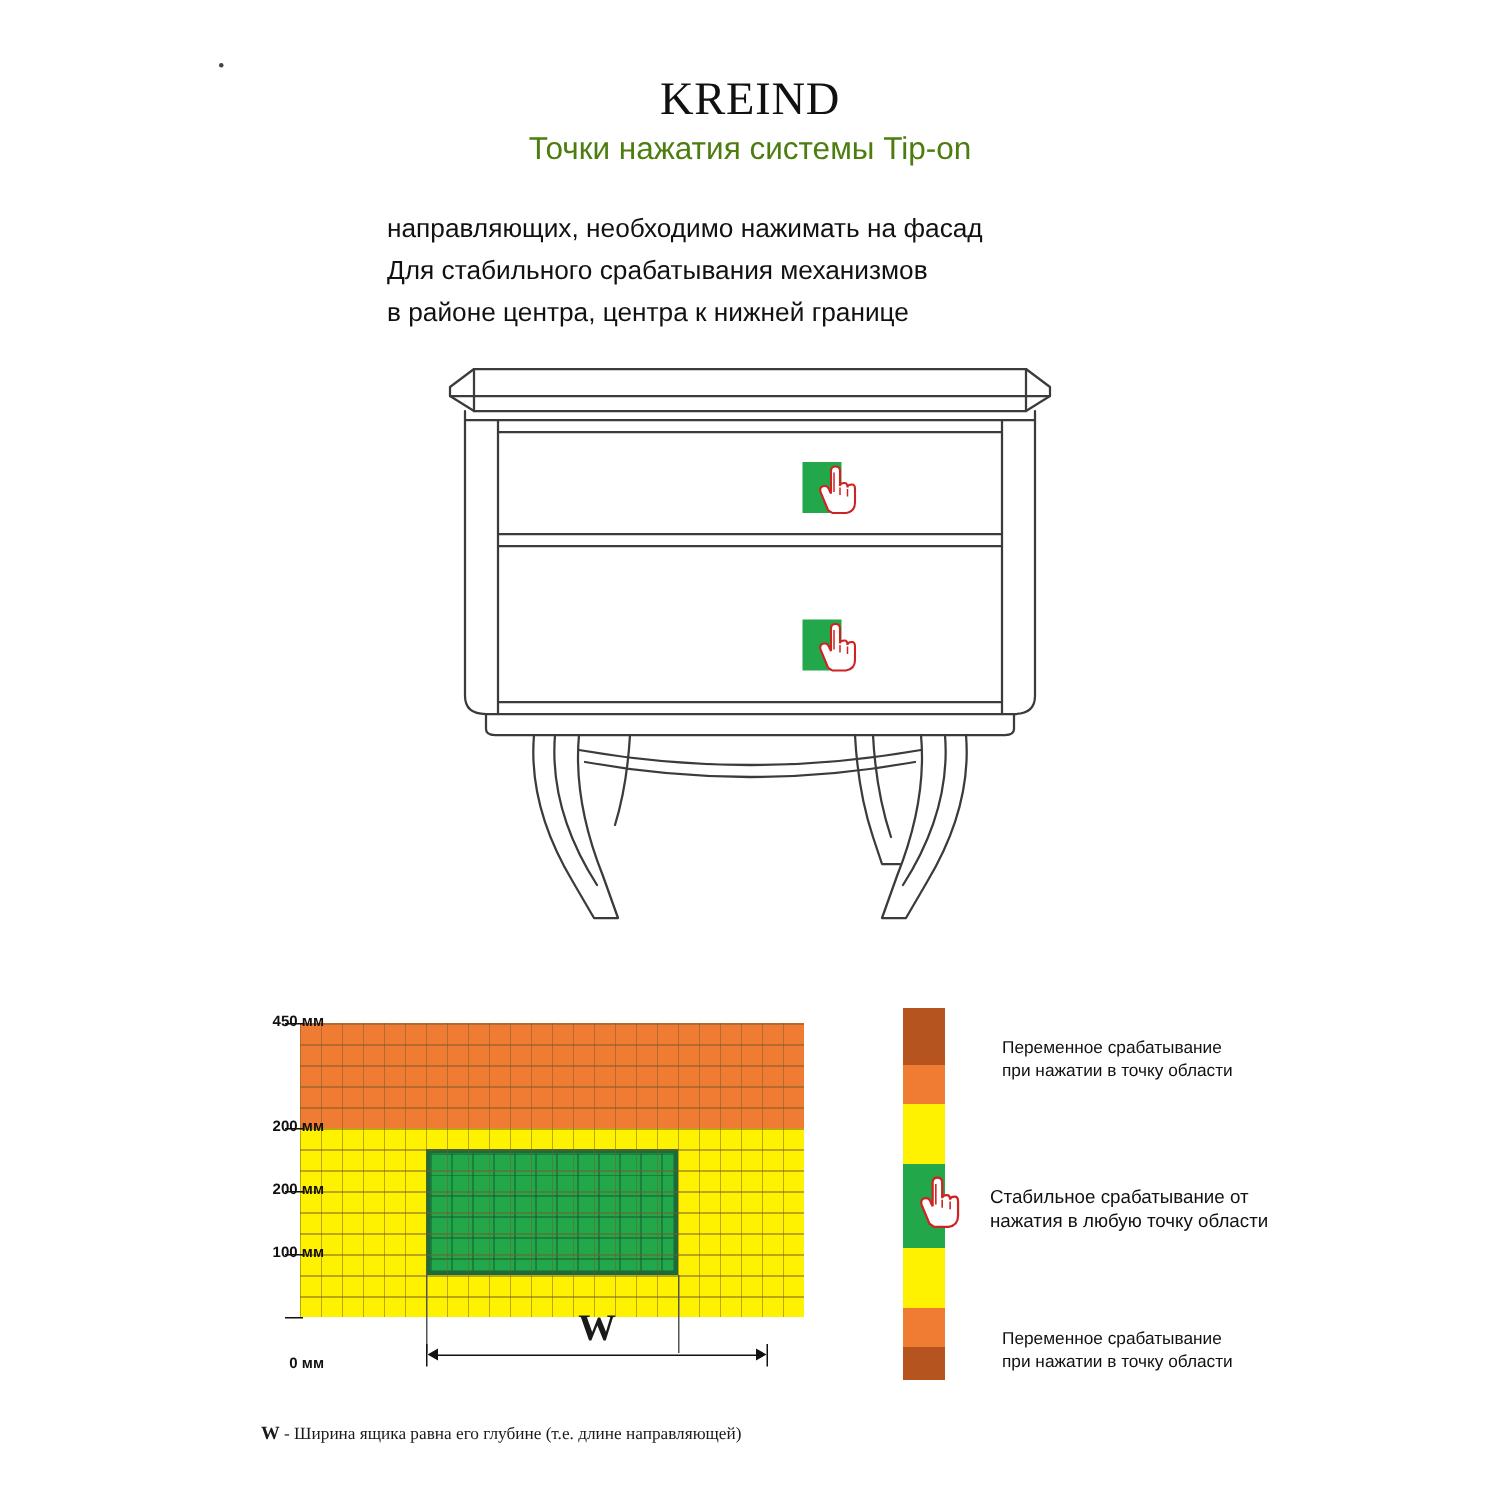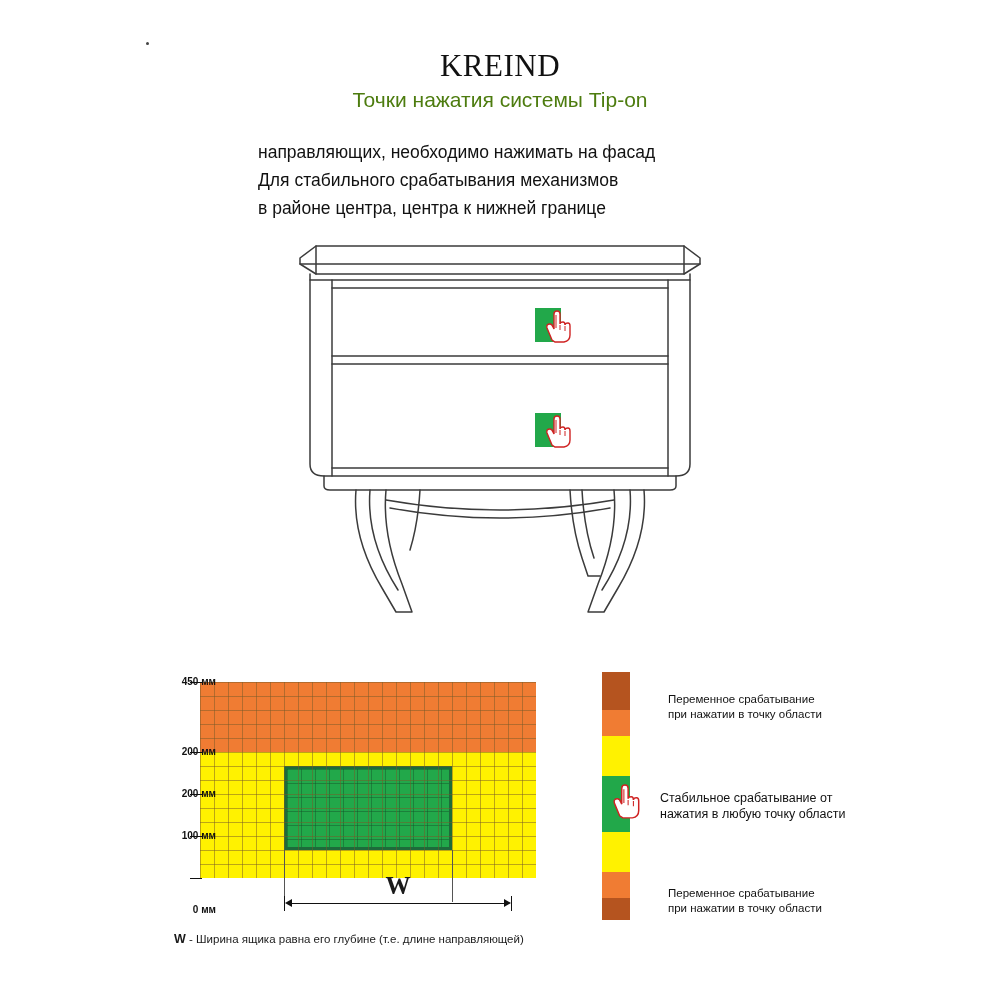--- a/index.html
+++ b/index.html
@@ -186,23 +186,24 @@
     font-weight: bold;
     font-family: "Liberation Serif", serif;
   }
   .dim-guide {
     position: absolute;
     width: 1px;
     background: #555;
   }
   .chart-note {
     position: absolute;
-    left: 34px; top: 272px;
+    left: 34px; top: 288px;
     font-size: 11.5px;
     white-space: nowrap;
+    font-family: Liberation Serif, serif;
   }
   .chart-note b { font-size: 12.5px; }
 
   
   .legend {
     position: absolute;
     left: 602px; top: 672px;
     width: 340px;
     height: 262px;
   }

